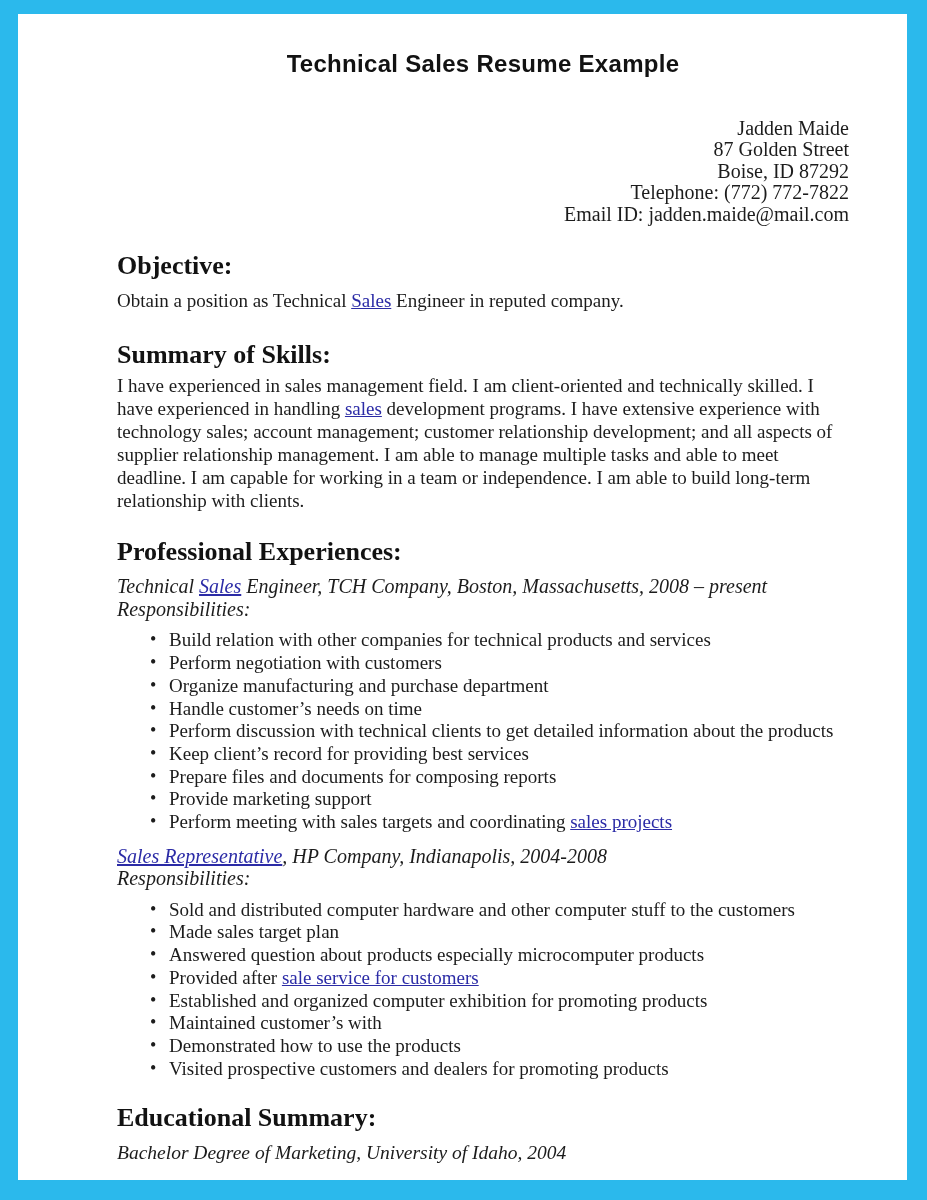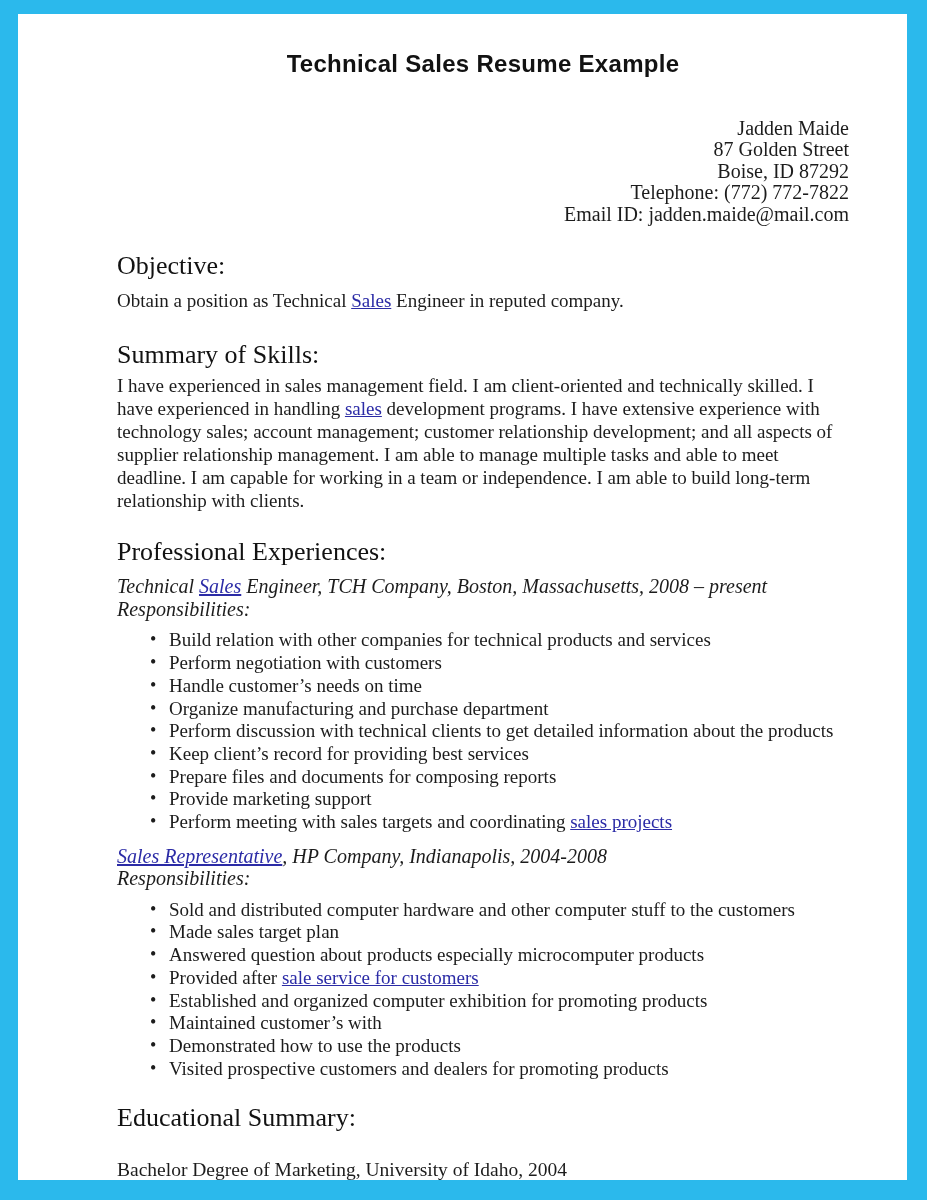--- a/index.html
+++ b/index.html
@@ -34,38 +34,38 @@
 
   .contact {
     margin-top: 40px;
     text-align: right;
     font-size: 20px;
     line-height: 21.5px;
   }
 
   .section-heading {
     font-size: 26px;
-    font-weight: normal;
+    font-weight: bold;
     line-height: 1.12;
     color: #121212;
   }
 
   .objective-heading   { margin-top: 26px; }
   .skills-heading      { margin-top: 28px; }
   .experience-heading  { margin-top: 25px; }
   .education-heading   { margin-top: 23px; }
 
   .body-text {
     font-size: 19px;
     line-height: 23px;
   }
 
   .objective-text { margin-top: 9px; }
   .skills-text    { margin-top: 5px; }
-  .education-text { margin-top: 26px; font-size: 19.5px; }
+  .education-text { margin-top: 9px; font-size: 19.5px; font-style: italic; }
 
   .job-block   { margin-top: 9px; }
   .job-block-2 { margin-top: 11px; }
 
   .job-title, .responsibilities-label {
     font-style: italic;
     font-size: 20px;
     line-height: 22.5px;
   }
 
@@ -130,22 +130,22 @@
       <div class="section-heading experience-heading">Professional Experiences:</div>
 
       <div class="job-block">
         <div class="job-title">
           <span>Technical </span><a class="lnk">Sales</a><span> Engineer, TCH Company, Boston, Massachusetts, 2008 – present</span>
         </div>
         <div class="responsibilities-label">Responsibilities:</div>
         <ul class="bullets">
           <li><span>Build relation with other companies for technical products and services</span></li>
           <li><span>Perform negotiation with customers</span></li>
+          <li><span>Organize manufacturing and purchase department</span></li>
           <li><span>Handle customer’s needs on time</span></li>
-          <li><span>Organize manufacturing and purchase department</span></li>
           <li><span>Perform discussion with technical clients to get detailed information about the products</span></li>
           <li><span>Keep client’s record for providing best services</span></li>
           <li><span>Prepare files and documents for composing reports</span></li>
           <li><span>Provide marketing support</span></li>
           <li><span>Perform meeting with sales targets and coordinating </span><a class="lnk">sales projects</a></li>
         </ul>
       </div>
 
       <div class="job-block job-block-2">
         <div class="job-title">

